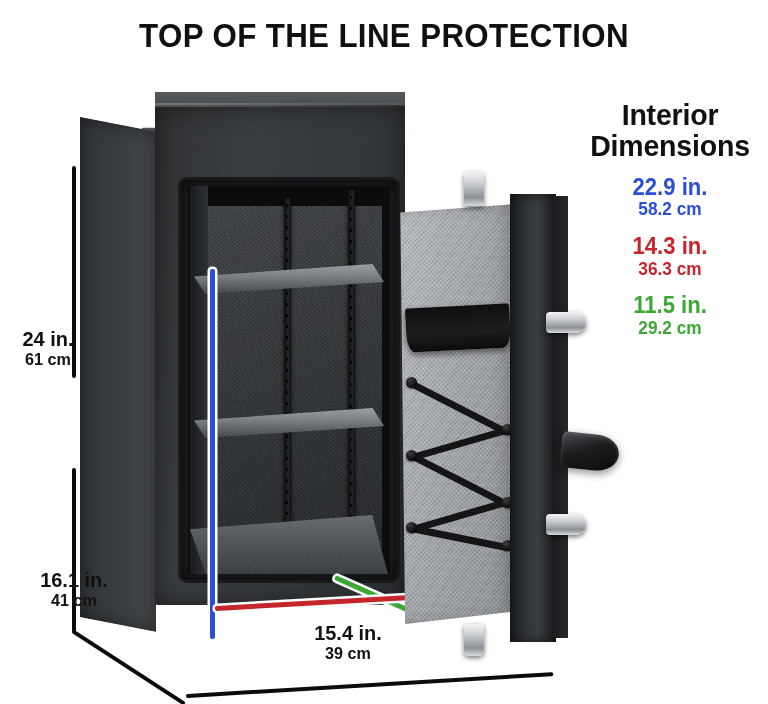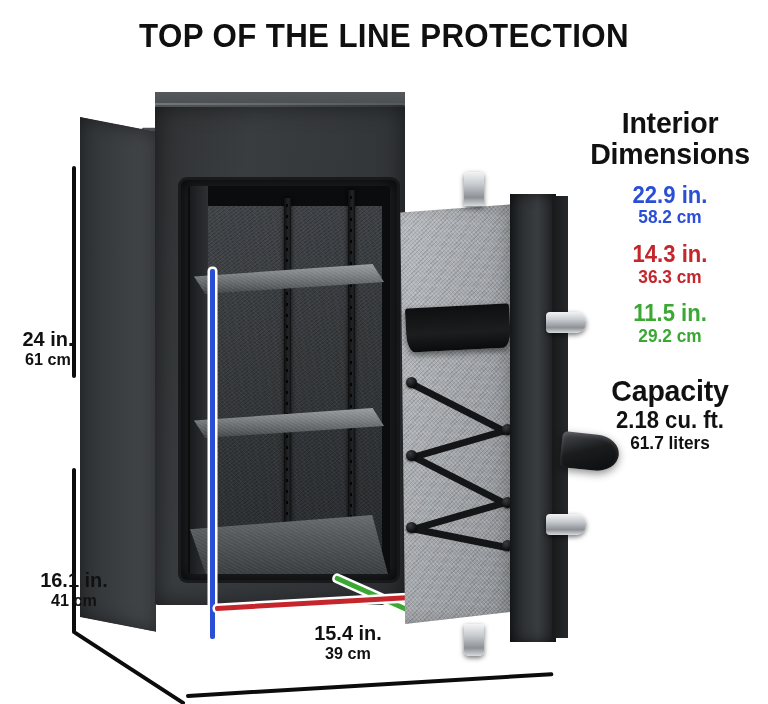--- a/index.html
+++ b/index.html
@@ -365,21 +365,21 @@
     white-space: nowrap;
   }
   #dim-height { left: 2px;  top: 328px; width: 92px; }
   #dim-depth  { left: 6px;  top: 569px; width: 136px; }
   #dim-width  { left: 268px; top: 622px; width: 160px; }
 
   
   #specs {
     position: absolute;
     left: 575px;
-    top: 108px;
+    top: 100px;
     width: 190px;
     text-align: center;
   }
   .spec-heading {
     font-size: 30px;
     font-weight: 700;
     color: #111111;
     line-height: 1.02;
     letter-spacing: -0.2px;
     transform: scaleX(0.95);
@@ -522,20 +522,15 @@
       <div class="big">14.3 in.</div>
       <div class="small">36.3 cm</div>
     </div>
 
     <div class="idim green">
       <div class="big">11.5 in.</div>
       <div class="small">29.2 cm</div>
     </div>
 
 
-    <div class="spec-block">
-      <div class="spec-heading">Capacity</div>
-      <div class="big">2.18 cu. ft.</div>
-      <div class="small">61.7 liters</div>
-    </div>
 
   </div>
 </div>
 
 </body></html>

